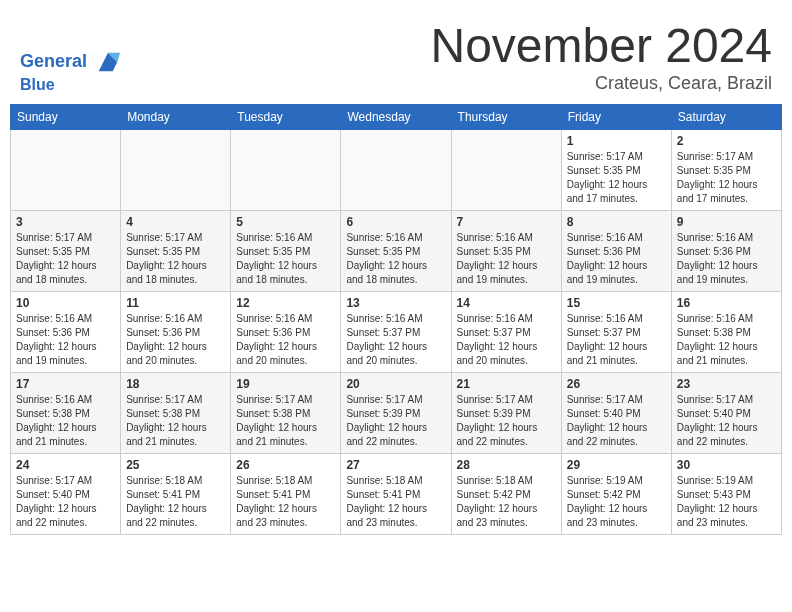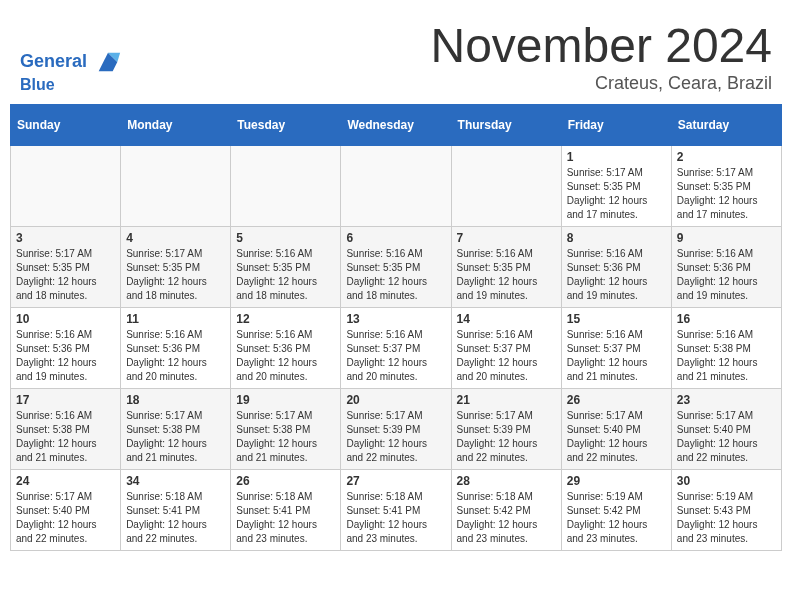--- a/index.html
+++ b/index.html
@@ -48,22 +48,22 @@
     }
     .calendar {
       width: 100%;
       border-collapse: collapse;
       margin-top: 4px;
     }
     .calendar th {
       background-color: #2a6bbf;
       color: #fff;
       font-size: 12px;
-      font-weight: bold;
-      padding: 13px 6px;
+      font-weight: normal;
+      padding: 5px 6px;
       text-align: left;
       border: 1px solid #2a6bbf;
     }
     .calendar td {
       vertical-align: top;
       border: 1px solid #ccc;
       padding: 4px 5px;
       font-size: 10px;
       color: #333;
       width: 110px;
@@ -232,21 +232,21 @@
           <div class="day-number">23</div>
           <div class="day-info"><span>Sunrise: 5:17 AM</span><br><span>Sunset: 5:40 PM</span><br><span>Daylight: 12 hours and 22 minutes.</span></div>
         </td>
       </tr>
       <tr>
         <td>
           <div class="day-number">24</div>
           <div class="day-info"><span>Sunrise: 5:17 AM</span><br><span>Sunset: 5:40 PM</span><br><span>Daylight: 12 hours and 22 minutes.</span></div>
         </td>
         <td>
-          <div class="day-number">34</div>
+          <div class="day-number">25</div>
           <div class="day-info"><span>Sunrise: 5:18 AM</span><br><span>Sunset: 5:41 PM</span><br><span>Daylight: 12 hours and 22 minutes.</span></div>
         </td>
         <td>
           <div class="day-number">26</div>
           <div class="day-info"><span>Sunrise: 5:18 AM</span><br><span>Sunset: 5:41 PM</span><br><span>Daylight: 12 hours and 23 minutes.</span></div>
         </td>
         <td>
           <div class="day-number">27</div>
           <div class="day-info"><span>Sunrise: 5:18 AM</span><br><span>Sunset: 5:41 PM</span><br><span>Daylight: 12 hours and 23 minutes.</span></div>
         </td>

